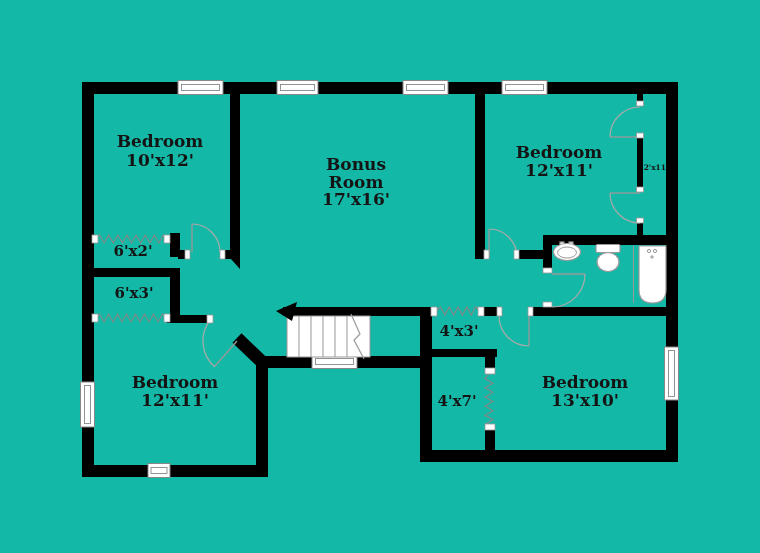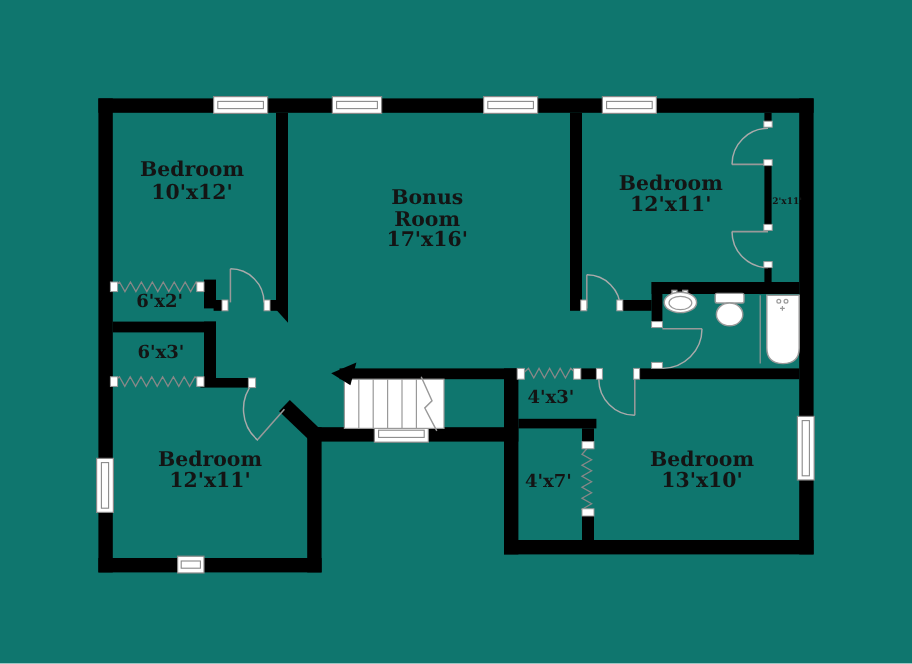--- a/index.html
+++ b/index.html
@@ -1,16 +1,16 @@
 <!DOCTYPE html>
 <html><head>
 <meta charset="utf-8">
 <style>
   html,body{margin:0;padding:0;background:#ffffff;}
-  .stage{position:relative;width:760px;height:553px;background:#0f766e;overflow:hidden;}
+  .stage{position:relative;width:760px;height:553px;background:#14b8a6;overflow:hidden;}
   svg{display:block;}
   .wall{fill:#000000;stroke:none;}
   .thinline{stroke:#999999;stroke-width:1.2;fill:none;}
   .arc{stroke:#aaaaaa;stroke-width:1.2;fill:none;}
   .leaf{stroke:#999999;stroke-width:1.3;fill:none;}
   .winouter{fill:#ffffff;stroke:#888888;stroke-width:1;}
   .wininner{fill:#ffffff;stroke:#888888;stroke-width:0.9;}
   .jamb{fill:#ffffff;stroke:#999999;stroke-width:0.8;}
   .zig{stroke:#888888;stroke-width:1.1;fill:none;}
   .fixture{fill:#ffffff;stroke:#999999;stroke-width:1.2;}

